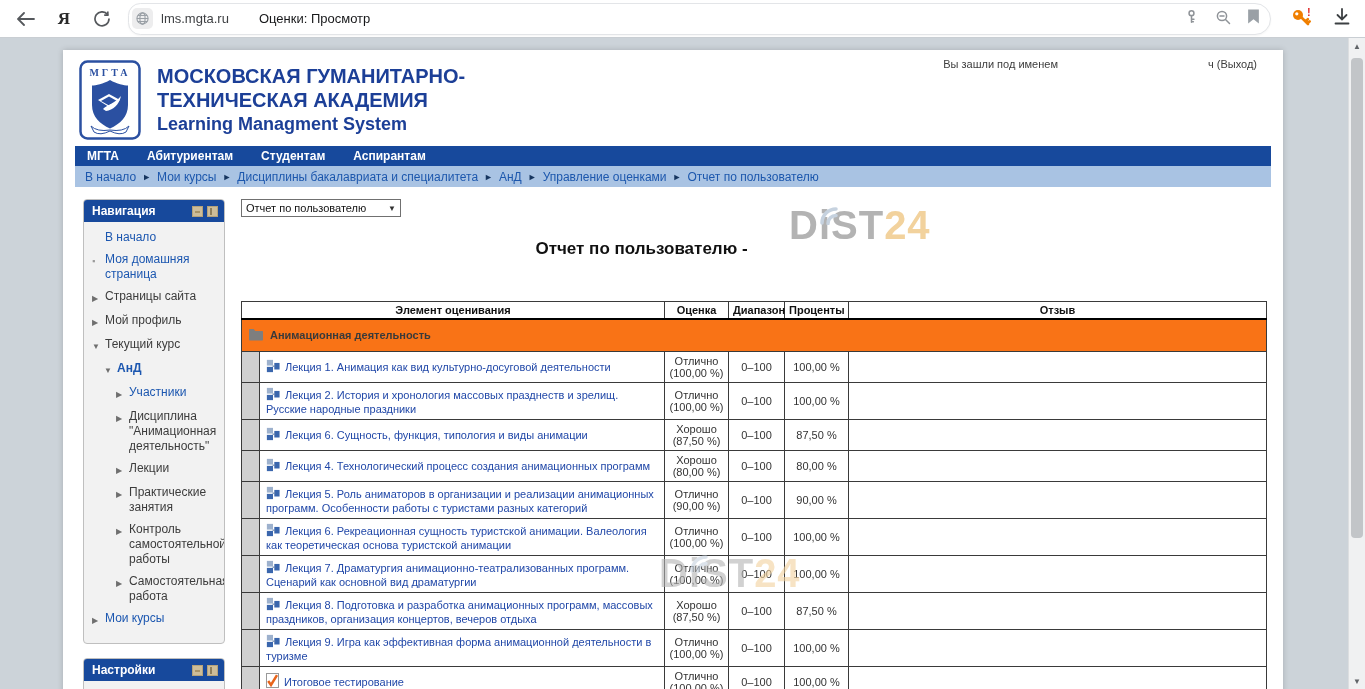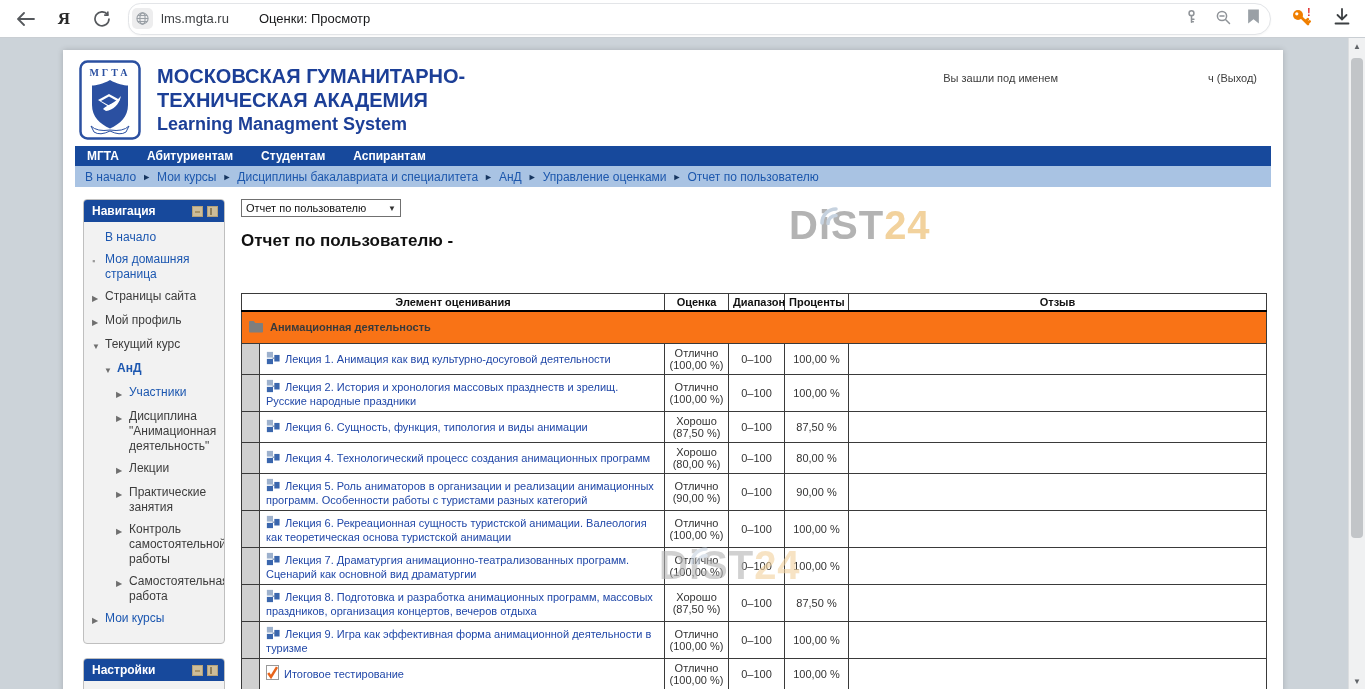--- a/index.html
+++ b/index.html
@@ -33,21 +33,21 @@
 
   .page { position:absolute; left:63px; top:12px; width:1220px; min-height:720px; background:#fff;
     box-shadow:0 0 6px rgba(0,0,0,.18); padding:8px 12px 20px 12px; }
 
   
   .site-header { position:relative; display:flex; padding:2px 4px 6px 4px; }
   .logo-box { width:62px; height:80px; flex:0 0 auto; }
   .site-titles { margin-left:16px; padding-top:4px; }
   .site-title { font-size:20px; line-height:24px; font-weight:bold; color:#1c3f97; }
   .site-subtitle { font-size:18px; font-weight:bold; color:#1c3f97; margin-top:2px; }
-  .login-info { position:absolute; right:14px; top:14px; font-size:11px; color:#3d3d3d; }
+  .login-info { position:absolute; right:14px; top:0; font-size:11px; color:#3d3d3d; }
   .blur-name { display:inline-block; width:150px; }
 
   
   .navbar { height:20px; background:#17499c; display:flex; align-items:center; gap:28px; padding:0 12px; }
   .nav-item { color:#fff; font-size:12px; font-weight:bold; cursor:pointer; }
   .breadcrumb { height:21px; background:#a9c3e3; display:flex; align-items:center; padding:0 10px;
     font-size:12px; gap:6px; white-space:nowrap; }
   .bc-link { color:#1c57ad; text-decoration:none; cursor:pointer; }
   .bc-sep { color:#16355f; font-size:9px; }
 
@@ -67,21 +67,21 @@
   .sb-label { color:#3c3c3c; }
   .sb-item.link .sb-label { color:#1c57b0; cursor:pointer; }
   .sb-item.link-bold .sb-label { color:#1c57b0; font-weight:bold; cursor:pointer; }
   .lv0 { padding-left:2px; } .lv1 { padding-left:14px; } .lv2 { padding-left:26px; }
 
   
   .main-col { flex:1; margin-left:16px; margin-right:4px; position:relative; }
   .report-select { width:160px; height:18px; border:1px solid #707070; background:#fff;
     display:flex; align-items:center; font-size:11px; color:#111; padding:0 4px; cursor:pointer; }
   .report-select .arrow { margin-left:auto; font-size:8px; color:#333; }
-  .title-row { position:relative; height:34px; margin-top:6px; text-align:left; }
+  .title-row { position:relative; height:34px; margin-top:14px; text-align:center; }
   .page-title { display:inline-block; font-size:17px; font-weight:bold; color:#111; padding-top:8px; }
   .blur-name2 { display:inline-block; width:225px; }
 
   .watermark { position:absolute; font-weight:bold; font-size:40px; letter-spacing:1px;
     font-family:"Liberation Sans",sans-serif; pointer-events:none; white-space:nowrap; }
   .wm-gray { color:#b3b3b3; } .wm-orange { color:#f2d29d; }
   .wm-arc { position:absolute; left:29px; top:-14px; }
   .wm1 { left:548px; top:4px; z-index:5; }
   .wm2 { left:418px; top:250px; opacity:.6; z-index:5; }
 

